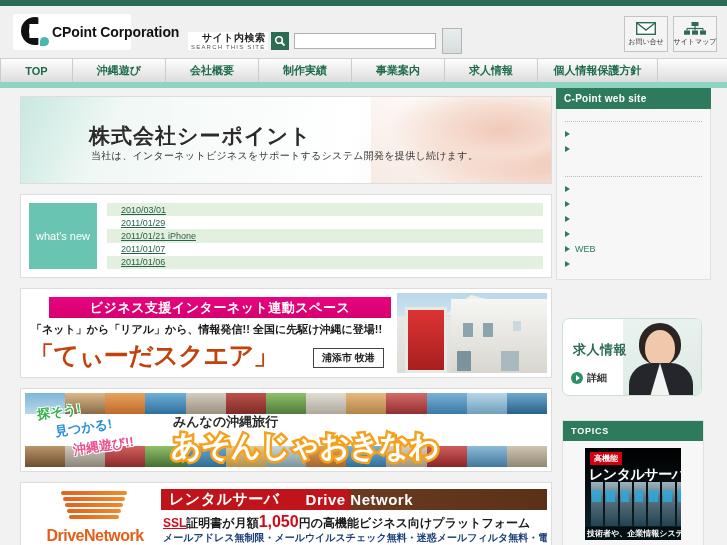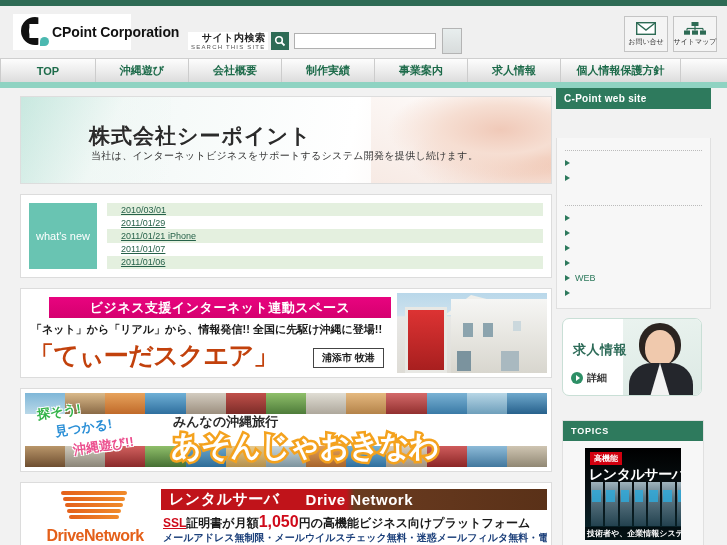--- a/index.html
+++ b/index.html
@@ -419,21 +419,21 @@
     border: 1px solid #e0e0e0;
     border-top: none;
   }
   .side-head {
     background: #2e7a5d;
     color: #ffffff;
     font-size: 10px; font-weight: bold;
     padding: 5px 8px;
     letter-spacing: 0.3px;
   }
-  .side-body { padding: 6px 8px 8px 8px; margin-top: 29px; }
+  .side-body { padding: 6px 8px 8px 8px; }
   .dotted {
     border-top: 1px dotted #bbbbbb;
     margin: 6px 0 4px 0;
     height: 0;
   }
   .side-link {
     display: flex; align-items: center;
     height: 15px;
     font-size: 9px;
     color: #2e7a5d;
@@ -650,21 +650,21 @@
           <line x1="3" y1="6.5" x2="3" y2="8.5" stroke="#2e6b55" stroke-width="1.2"></line>
           <line x1="11" y1="6.5" x2="11" y2="8.5" stroke="#2e6b55" stroke-width="1.2"></line>
           <line x1="19" y1="6.5" x2="19" y2="8.5" stroke="#2e6b55" stroke-width="1.2"></line>
         </svg>
         <span class="hdr-btn-label">サイトマップ</span>
       </div>
     </div>
   </div>
 
   <div class="nav">
-    <div class="nav-item first" style="width:96px">TOP</div>
+    <div class="nav-item first" style="width:73px">TOP</div>
     <div class="nav-item" style="width:93px">沖縄遊び</div>
     <div class="nav-item" style="width:93px">会社概要</div>
     <div class="nav-item" style="width:93px">制作実績</div>
     <div class="nav-item" style="width:93px">事業案内</div>
     <div class="nav-item" style="width:93px">求人情報</div>
     <div class="nav-item" style="width:120px">個人情報保護方針</div>
     <div class="nav-spacer"></div>
   </div>
   <div class="nav-underline"></div>
 

